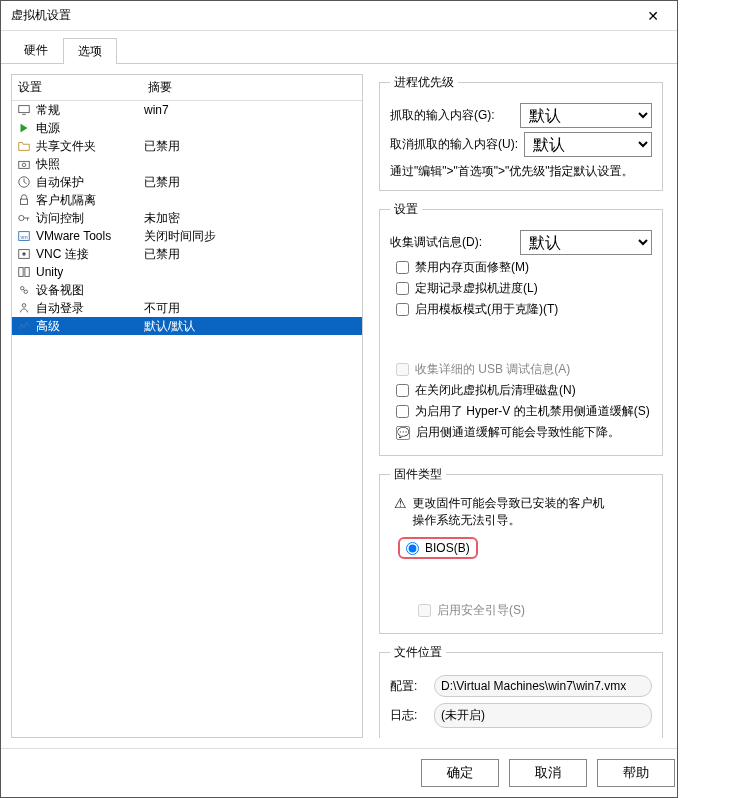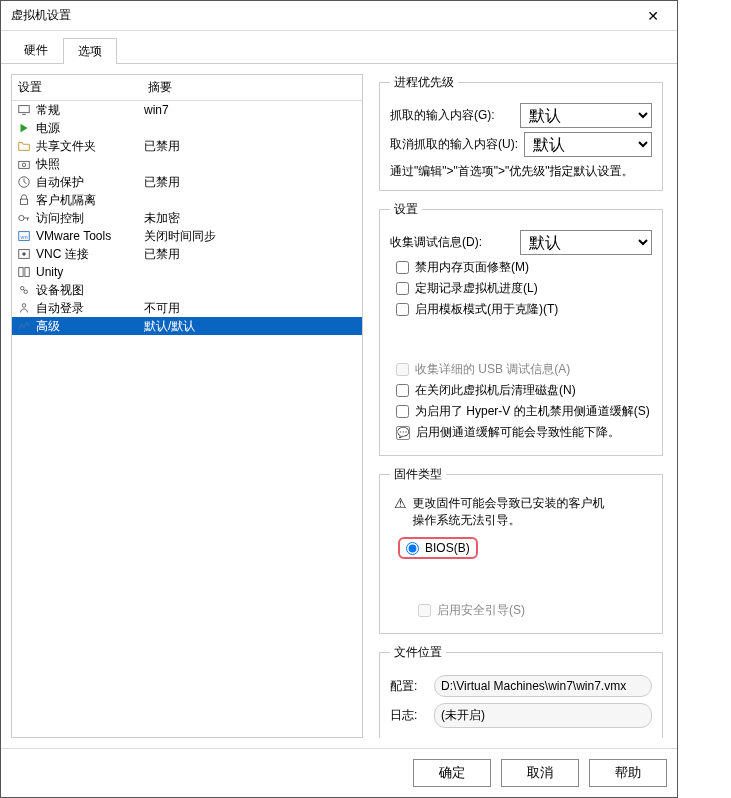--- a/index.html
+++ b/index.html
@@ -35,21 +35,21 @@
 .checkbox-row { display: flex; align-items: center; gap: 6px; margin: 4px 0 4px 6px; }
 .checkbox-row.disabled { color: #888; margin-top: 43px; }
 .info-icon { width: 14px; height: 14px; border: 1px solid #888; border-radius: 2px; font-size: 10px; text-align: center; line-height: 12px; display: inline-block; }
 .warn-block { display: flex; gap: 6px; margin: 4px 0 8px 4px; }
 .warn-icon { font-size: 14px; }
 .radio-row { display: flex; align-items: center; gap: 6px; margin: 4px 0 4px 8px; }
 .highlight-box { border: 2px solid #e85a6a; border-radius: 6px; padding: 2px 6px; display: inline-flex; align-items: center; gap: 6px; }
 .file-row { display: flex; align-items: center; gap: 8px; margin: 6px 0; }
 .file-row .lbl { width: 36px; }
 .file-input { flex: 1; background: #f6f6f6; border: 1px solid #ccc; padding: 3px 6px; border-radius: 11px; }
-.footer { border-top: 1px solid #ddd; padding: 10px 10px; display: flex; justify-content: flex-end; gap: 10px; }
+.footer { border-top: 1px solid #ddd; padding: 10px 2px; display: flex; justify-content: flex-end; gap: 10px; }
 .btn { min-width: 78px; padding: 4px 10px; border: 1px solid #888; background: #fff; cursor: pointer; font-family: inherit; }
 input[type=checkbox], input[type=radio] { width: 13px; height: 13px; }
 </style>
 </head>
 <body>
 
 <div class="window">
   <div class="titlebar">
     <span class="title">虚拟机设置</span>
     <span class="close-btn">✕</span>

